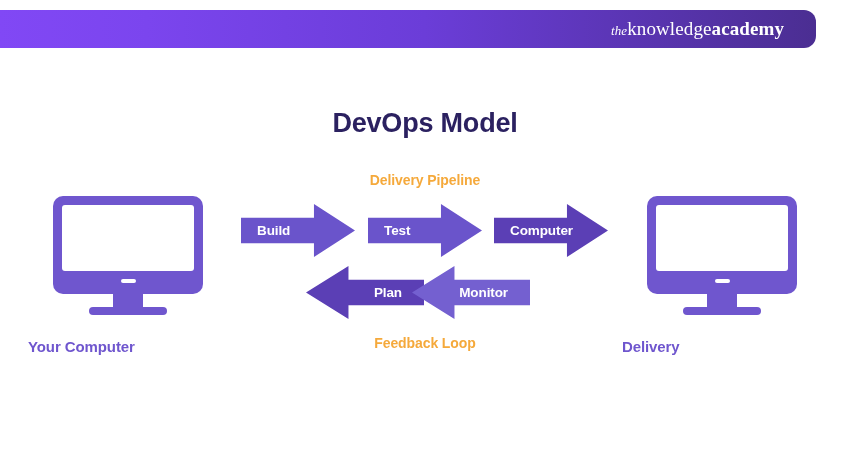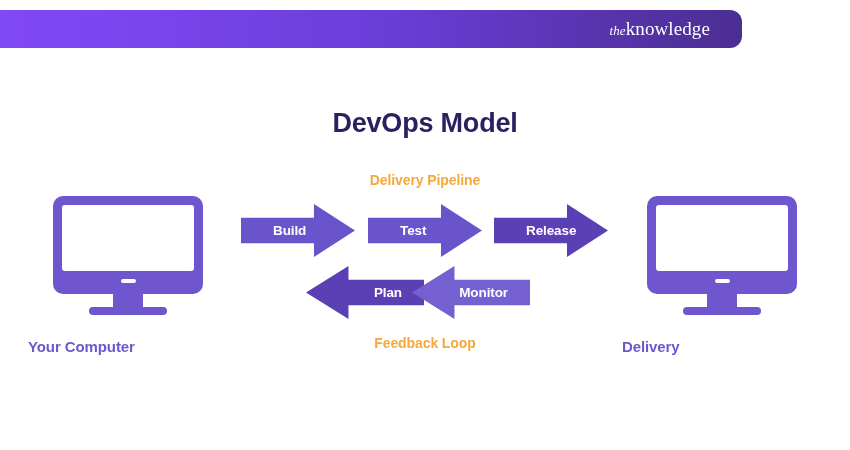--- a/index.html
+++ b/index.html
@@ -14,21 +14,21 @@
     overflow: hidden;
     font-family: "Liberation Sans", sans-serif;
     background: #ffffff;
   }
 
   
   .header-bar {
     position: absolute;
     left: 0;
     top: 10px;
-    width: 742px;
+    width: 816px;
     height: 38px;
     background: linear-gradient(90deg, #8148F5 0%, #7B45EE 18%, #6B3DD8 52%, #4B2E92 100%);
     border-top-right-radius: 12px;
     border-bottom-right-radius: 12px;
     display: flex;
     align-items: center;
     justify-content: flex-end;
   }
   .brand-logo {
     margin-right: 32px;
@@ -153,21 +153,21 @@
     color: #ffffff;
     font-size: 13.5px;
     font-weight: bold;
     letter-spacing: -0.1px;
   }
   .arrow-right {
     width: 114px;
     height: 53px;
     clip-path: polygon(0% 26%, 64% 26%, 64% 0%, 100% 50%, 64% 100%, 64% 74%, 0% 74%);
     justify-content: flex-start;
-    padding-left: 32px;
+    padding-left: 16px;
     box-sizing: border-box;
   }
   .arrow-left {
     width: 118px;
     height: 53px;
     clip-path: polygon(0% 50%, 36% 0%, 36% 26%, 100% 26%, 100% 74%, 36% 74%, 36% 100%);
     justify-content: flex-end;
     padding-right: 22px;
     box-sizing: border-box;
   }
@@ -178,20 +178,21 @@
   .arrow-plan    { left: 306px; top: 266px; background: #5B3FB5; }
   .arrow-monitor { left: 412px; top: 266px; background: #7460D0; }
 </style>
 </head>
 <body>
 
 <div class="header-bar">
   <div class="brand-logo">
     <span class="brand-the">the</span>
       <span class="brand-knowledge">knowledge</span>
+      <span class="brand-academy">academy</span>
   </div>
 </div>
 
 <div class="page-title">DevOps Model</div>
 
 <div class="caption caption-delivery">Delivery Pipeline</div>
 <div class="caption caption-feedback">Feedback Loop</div>
 
 <div class="monitor-block monitor-left">
   <div class="monitor-icon">
@@ -217,21 +218,21 @@
   <div class="monitor-label">Delivery</div>
 </div>
 
 <div class="arrow arrow-right arrow-build">
   <span>Build</span>
 </div>
 <div class="arrow arrow-right arrow-test">
   <span>Test</span>
 </div>
 <div class="arrow arrow-right arrow-release">
-  <span>Release</span>
+  <span>Computer</span>
 </div>
 
 <div class="arrow arrow-left arrow-plan">
   <span>Plan</span>
 </div>
 <div class="arrow arrow-left arrow-monitor">
   <span>Monitor</span>
 </div>
 
 </body></html>

